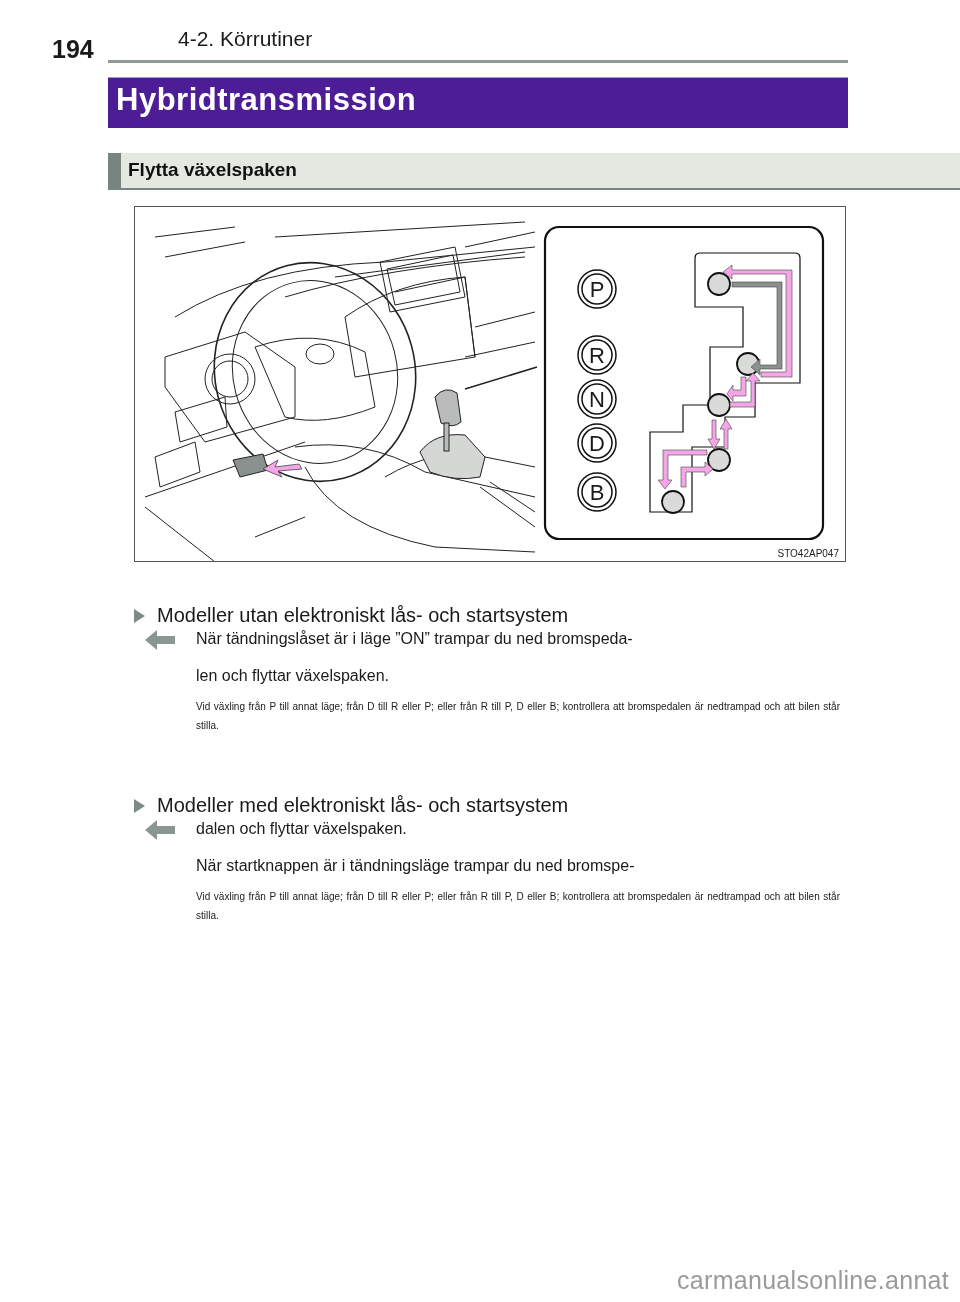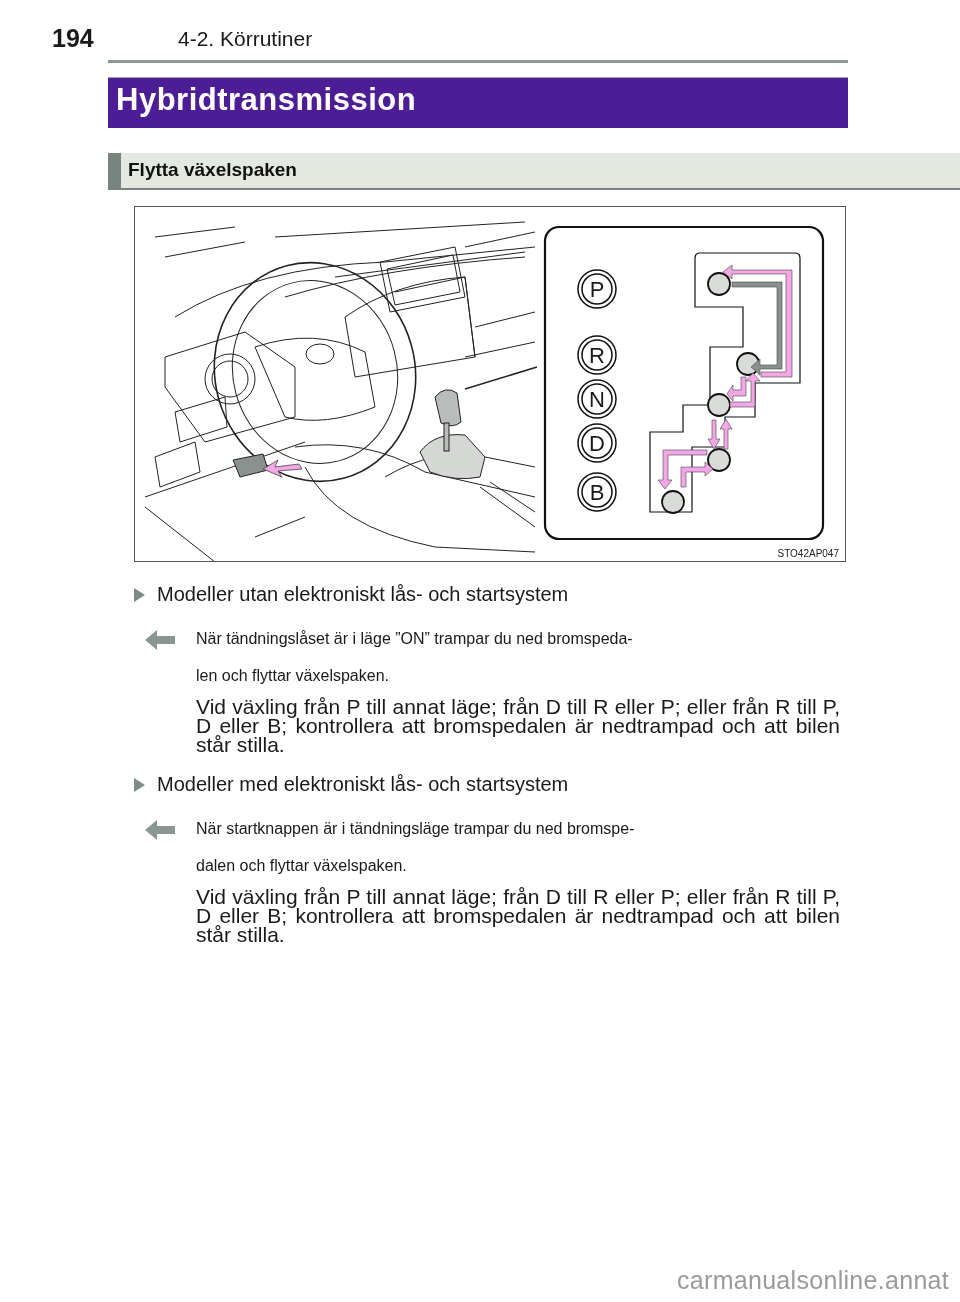--- a/index.html
+++ b/index.html
@@ -1,31 +1,31 @@
 <!DOCTYPE html>
 <html><head>
 <meta charset="utf-8">
 <style>
   html, body { margin:0; padding:0; background:#ffffff; }
   body { width:960px; height:1302px; position:relative; overflow:hidden; font-family:"Liberation Sans", sans-serif; color:#1a1a1a; }
-  .page-num { position:absolute; left:52px; top:24px; font-size:25px; font-weight:bold; font-family:"Liberation Sans", sans-serif; }
+  .page-num { position:absolute; left:52px; top:35px; font-size:25px; font-weight:bold; font-family:"Liberation Sans", sans-serif; }
   .chapter { position:absolute; left:178px; top:27px; font-size:21px; }
   .header-rule { position:absolute; left:108px; top:60px; width:740px; height:3px; background:#8f9a96; }
   .title-bar { position:absolute; left:108px; top:77px; width:740px; height:51px; background:#4c1d95; box-sizing:border-box; border-top:1px solid #9ba5a1; }
   .title-bar span { position:absolute; left:8px; top:4px; font-size:31px; font-weight:bold; color:#ffffff; letter-spacing:0.5px; }
   .sub-bar { position:absolute; left:108px; top:153px; width:888px; height:37px; background:#e3e8e0; border-bottom:2px solid #78847f; box-sizing:border-box; }
   .sub-bar .accent { position:absolute; left:0; top:0; width:13px; height:100%; background:#78847f; }
   .sub-bar span { position:absolute; left:20px; top:6px; font-size:19px; font-weight:bold; color:#111; }
   .figure { position:absolute; left:134px; top:206px; width:712px; height:356px; border:1px solid #555; box-sizing:border-box; background:#fff; overflow:hidden; }
   .fig-code { position:absolute; right:6px; bottom:2px; font-size:10px; color:#222; }
-  .bullet { position:absolute; left:130px; font-size:20px; display:flex; align-items:center; }
+  .bullet { position:absolute; left:130px; font-size:20px; display:flex; align-items:center;margin-top:21px; }
   .tri { width:0; height:0; border-top:7px solid transparent; border-bottom:7px solid transparent; border-left:11px solid #7d8a85; margin-right:12px; margin-left:4px; }
   .step { position:absolute; left:196px; width:644px; font-size:16px; line-height:37px; text-align:justify; }
   .step-arrow { position:absolute; left:143px; }
-  .note { position:absolute; left:196px; width:644px; font-size:21px; line-height:19px; text-align:justify; }
+  .note { position:absolute; left:196px; width:644px; font-size:10px; line-height:19px; text-align:justify; }
   .watermark { position:absolute; left:677px; top:1266px; font-size:25px; color:#9a9a9a; letter-spacing:0.3px; }
 </style>
 </head>
 <body>
 
 <div class="page-num">194</div>
 <div class="chapter">4-2. Körrutiner</div>
 <div class="header-rule"></div>
 
 <div class="title-bar">
@@ -141,18 +141,18 @@
 <div class="note" style="top:697px;">Vid växling från P till annat läge; från D till R eller P; eller från R till P, D eller B; kontrollera att bromspedalen är nedtrampad och att bilen står stilla.</div>
 
 <div class="bullet" style="top:773px;">
   <span class="tri"></span>
   <span>Modeller med elektroniskt lås- och startsystem</span>
 </div>
 <svg class="step-arrow" style="top:818px;" width="34" height="24">
   <path d="M2 12 L14 2 L14 8 L32 8 L32 16 L14 16 L14 22 Z" fill="#8a9692"></path>
 </svg>
 <div class="step" style="top:810px;">
+  <div>dalen och flyttar växelspaken.</div>
   <div>När startknappen är i tändningsläge trampar du ned bromspe-</div>
-  <div>dalen och flyttar växelspaken.</div>
 </div>
 <div class="note" style="top:887px;">Vid växling från P till annat läge; från D till R eller P; eller från R till P, D eller B; kontrollera att bromspedalen är nedtrampad och att bilen står stilla.</div>
 
 <div class="watermark">carmanualsonline.annat</div>
 
 </body></html>

